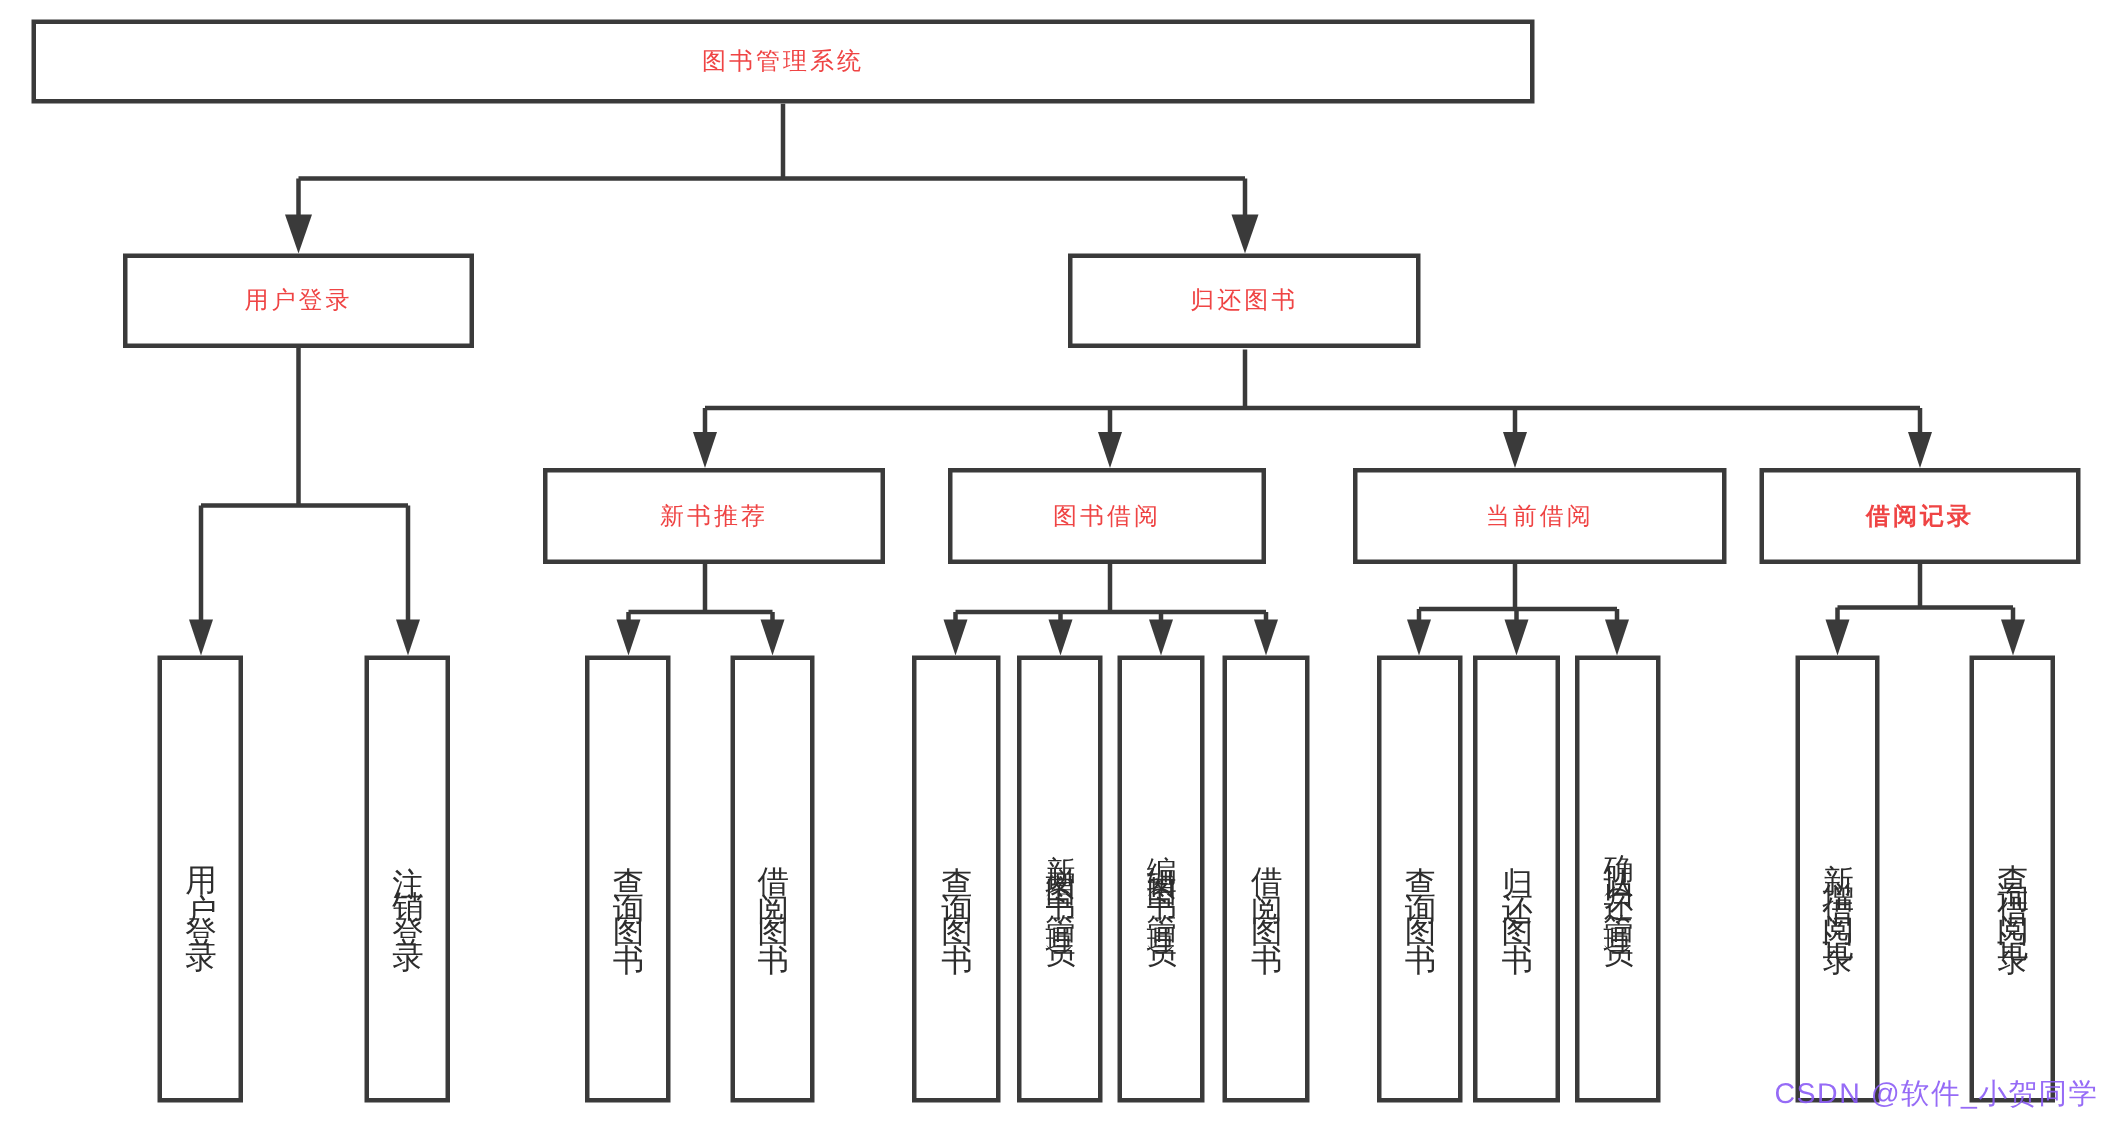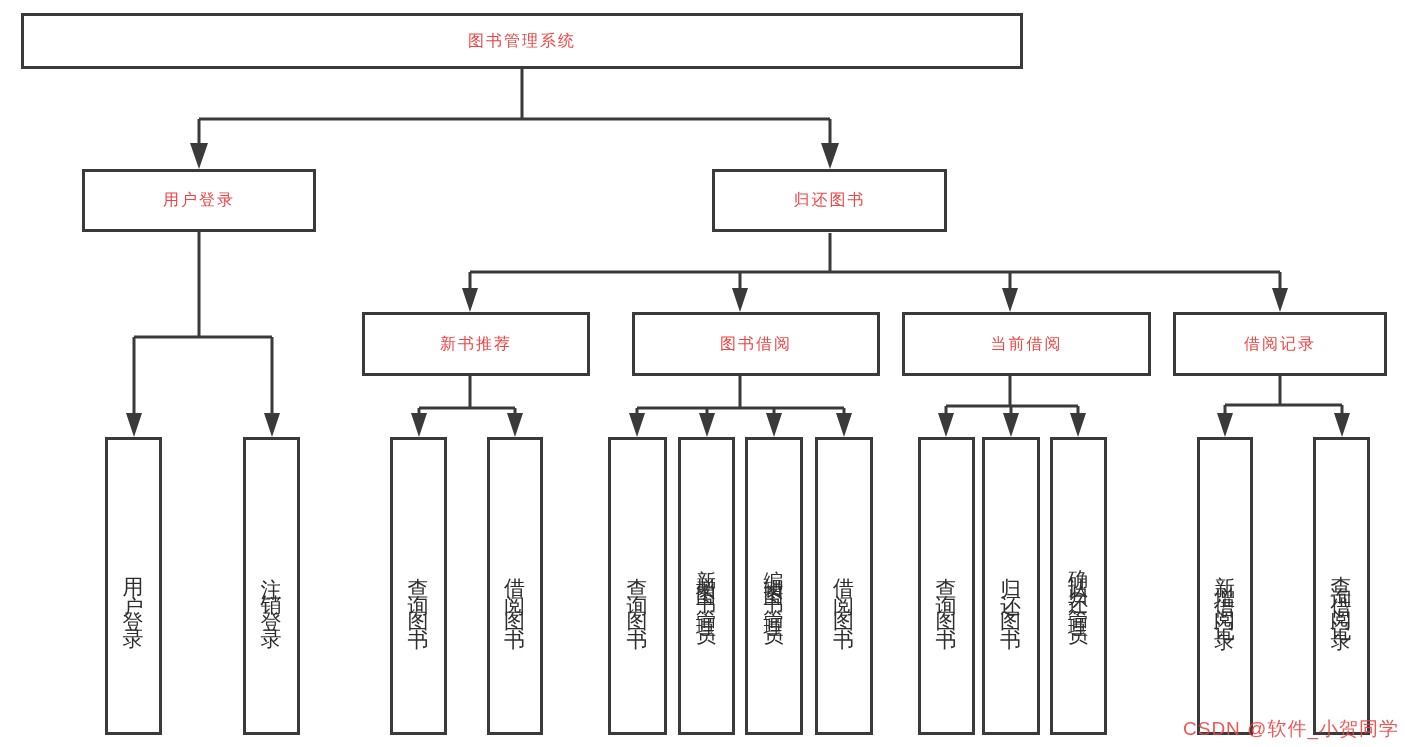--- a/index.html
+++ b/index.html
@@ -39,21 +39,21 @@
     line-height: 1;
   }
   .s4 { letter-spacing: 17px; padding-top: 17px; }
   .s6 { letter-spacing: 11px; padding-top: 11px; }
   .s9 { letter-spacing: 8px;  padding-top: 8px; font-size: 20px; }
   .watermark {
     position: absolute;
     left: 1183px;
     top: 716px;
     font-size: 19px;
-    color: #ef4444;
+    color: #8b5cf6;
     letter-spacing: 1px;
     white-space: nowrap;
     z-index: 5;
     opacity: 0.9;
   }
 </style>
 </head>
 <body>
 
 <div class="stage">
@@ -105,27 +105,27 @@
   <div class="box" style="left:82px; top:169px; width:234px; height:63px;">
     <span class="hl">用户登录</span>
   </div>
   <div class="box" style="left:712px; top:169px; width:235px; height:63px;">
     <span class="hl">归还图书</span>
   </div>
 
   <div class="box" style="left:362px; top:312px; width:228px; height:64px;">
     <span class="hl">新书推荐</span>
   </div>
-  <div class="box" style="left:632px; top:312px; width:248px; height:64px;">
+  <div class="box" style="left:632px; top:312px; width:212px; height:64px;">
     <span class="hl">图书借阅</span>
   </div>
   <div class="box" style="left:902px; top:312px; width:249px; height:64px;">
     <span class="hl">当前借阅</span>
   </div>
-  <div class="box" style="left:1173px; top:312px; width:214px; height:64px;">
+  <div class="box" style="left:1173px; top:312px; width:214px; height:64px;font-weight:bold;">
     <span class="hl">借阅记录</span>
   </div>
 
   <div class="box" style="left:105px; top:437px; width:57px; height:298px;">
     <span class="vl s4">用户登录</span>
   </div>
   <div class="box" style="left:243px; top:437px; width:57px; height:298px;">
     <span class="vl s4">注销登录</span>
   </div>
 

